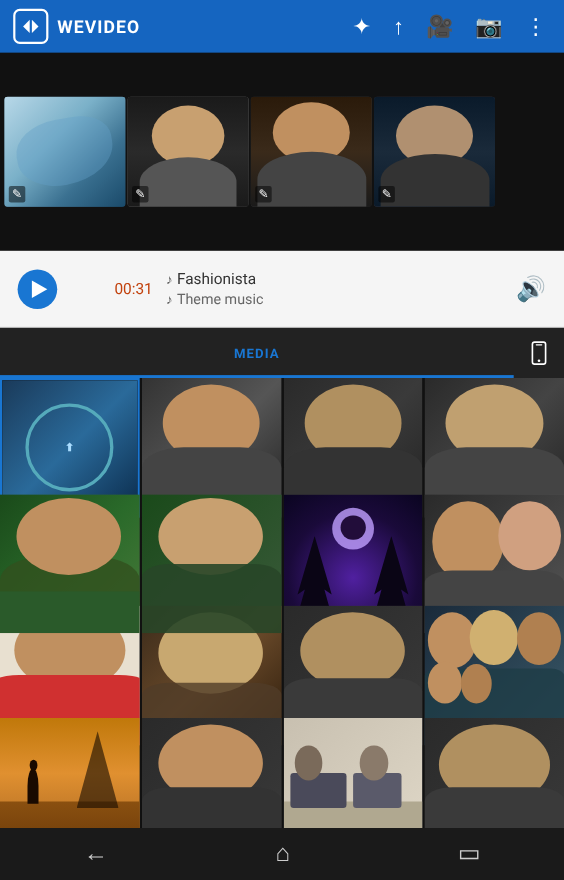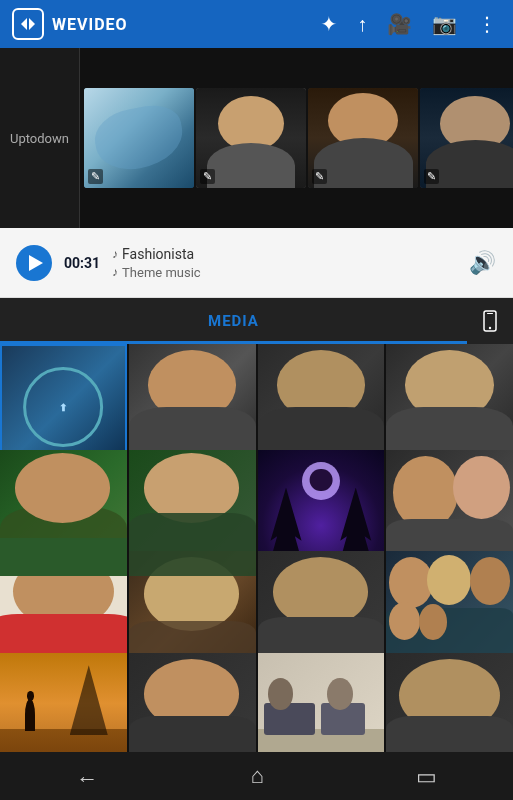--- a/index.html
+++ b/index.html
@@ -132,24 +132,25 @@
     }
     .play-triangle {
       width: 0;
       height: 0;
       border-top: 8px solid transparent;
       border-bottom: 8px solid transparent;
       border-left: 14px solid white;
       margin-left: 3px;
     }
     .time-display {
-      color: #0f172a;
+      color: #c2410c;
       font-size: 14px;
-      font-weight: 700;
+      font-weight: 400;
       flex-shrink: 0;
+      margin-left: 40px;
     }
     .audio-info {
       flex: 1;
       display: flex;
       flex-direction: column;
       gap: 3px;
     }
     .audio-title {
       color: #333;
       font-size: 14px;
@@ -179,21 +180,21 @@
       background: #222;
       display: flex;
       align-items: stretch;
     }
     .tab {
       flex: 1;
       display: flex;
       align-items: center;
       justify-content: center;
       color: #aaa;
-      font-size: 15px;
+      font-size: 12px;
       font-weight: bold;
       letter-spacing: 1px;
       cursor: pointer;
       position: relative;
     }
     .tab.active {
       color: #1976D2;
     }
     .tab.active::after {
       content: '';
@@ -329,21 +330,20 @@
   <span class="top-bar-icon">🎥</span>
 
   <span class="top-bar-icon">📷</span>
 
   <span class="top-bar-icon">⋮</span>
 </div>
 
 <div id="main-content">
 
   <div id="preview-area">
-    <div class="timeline-label">Uptodown</div>
     <div class="timeline-clips">
       <div class="clip clip-1">
 
         <div style="width:100%;height:100%;background:linear-gradient(135deg,#b8d8e8 0%,#7ab0c8 40%,#3a7090 70%,#1a4a6a 100%);position:relative;">
           <div style="position:absolute;top:20%;left:10%;width:80%;height:60%;background:rgba(100,160,200,0.4);border-radius:50% 40% 60% 50%;transform:rotate(-10deg);"></div>
         </div>
         <span class="clip-edit-icon">✎</span>
       </div>
       <div class="clip clip-2">
 

